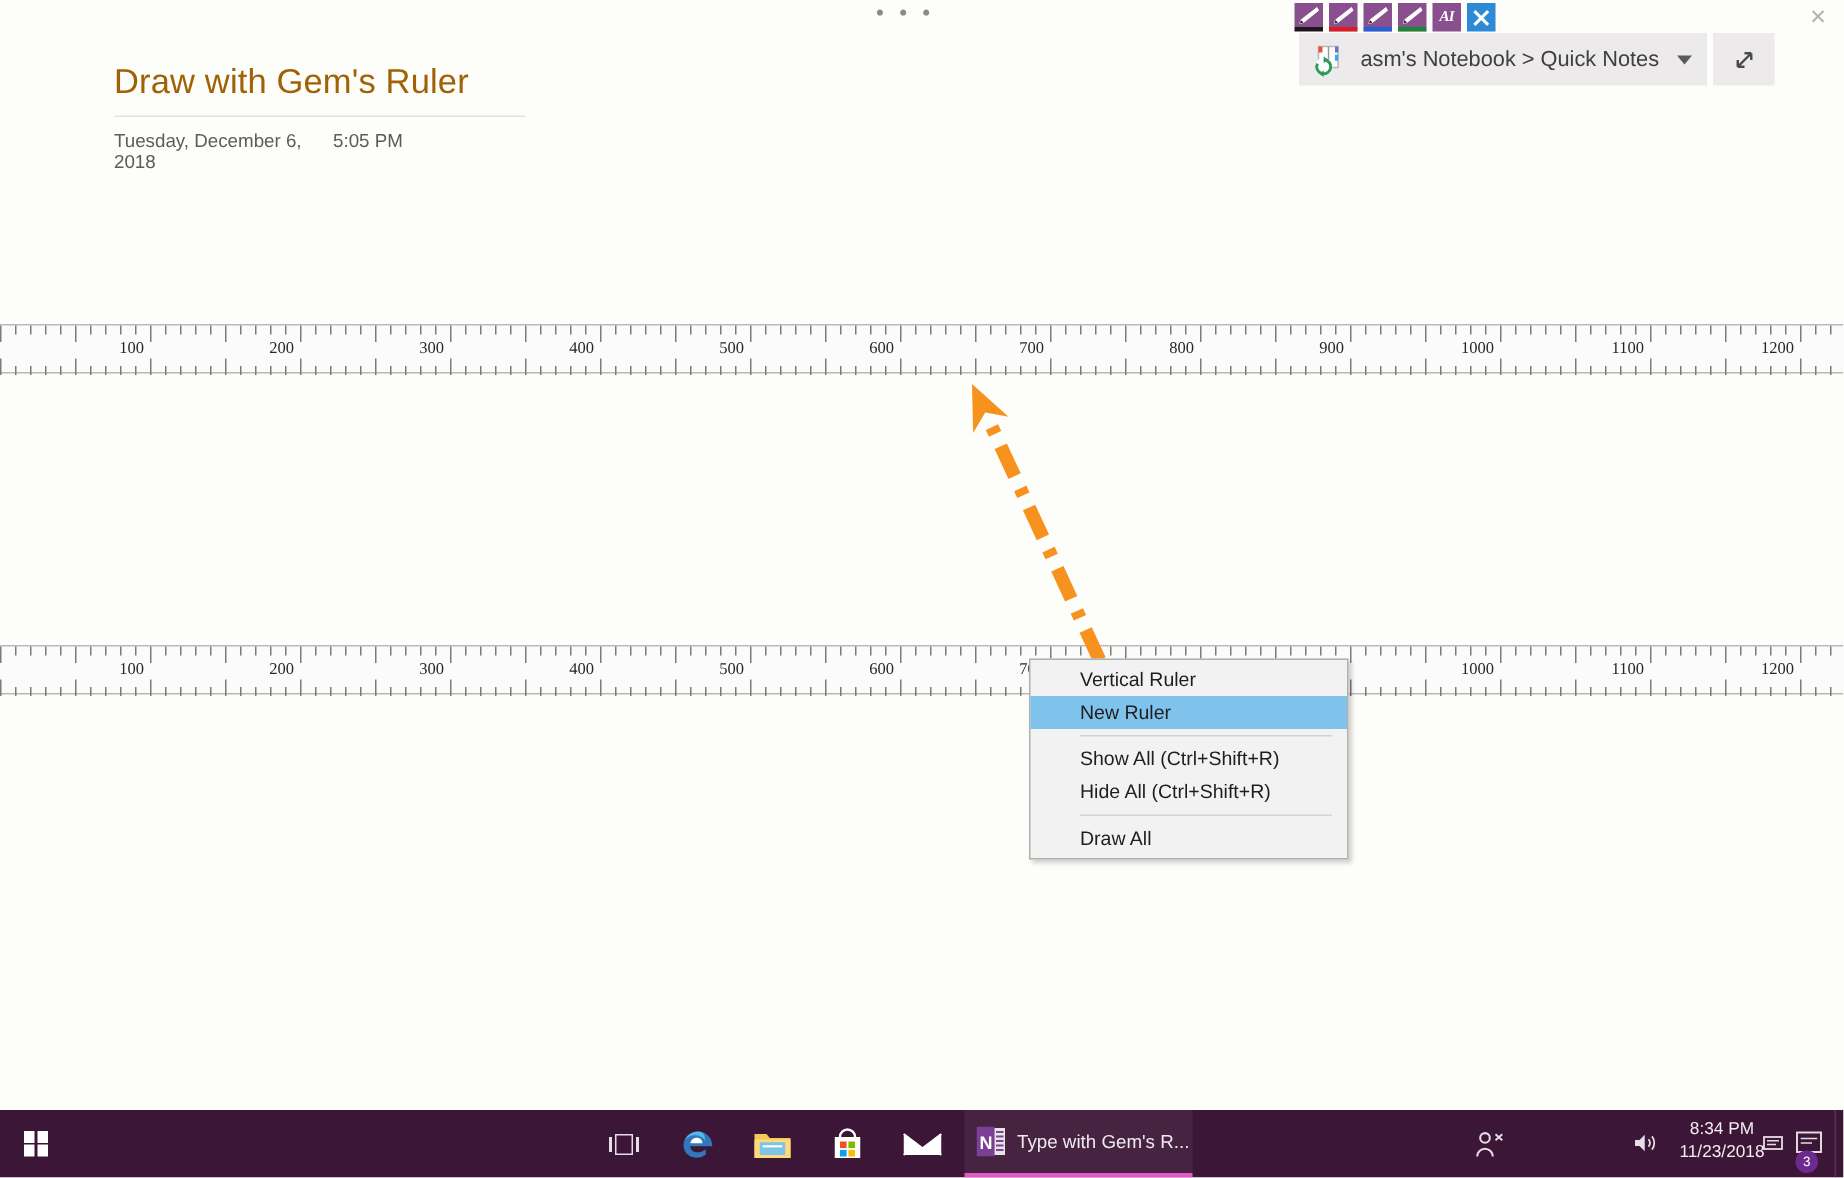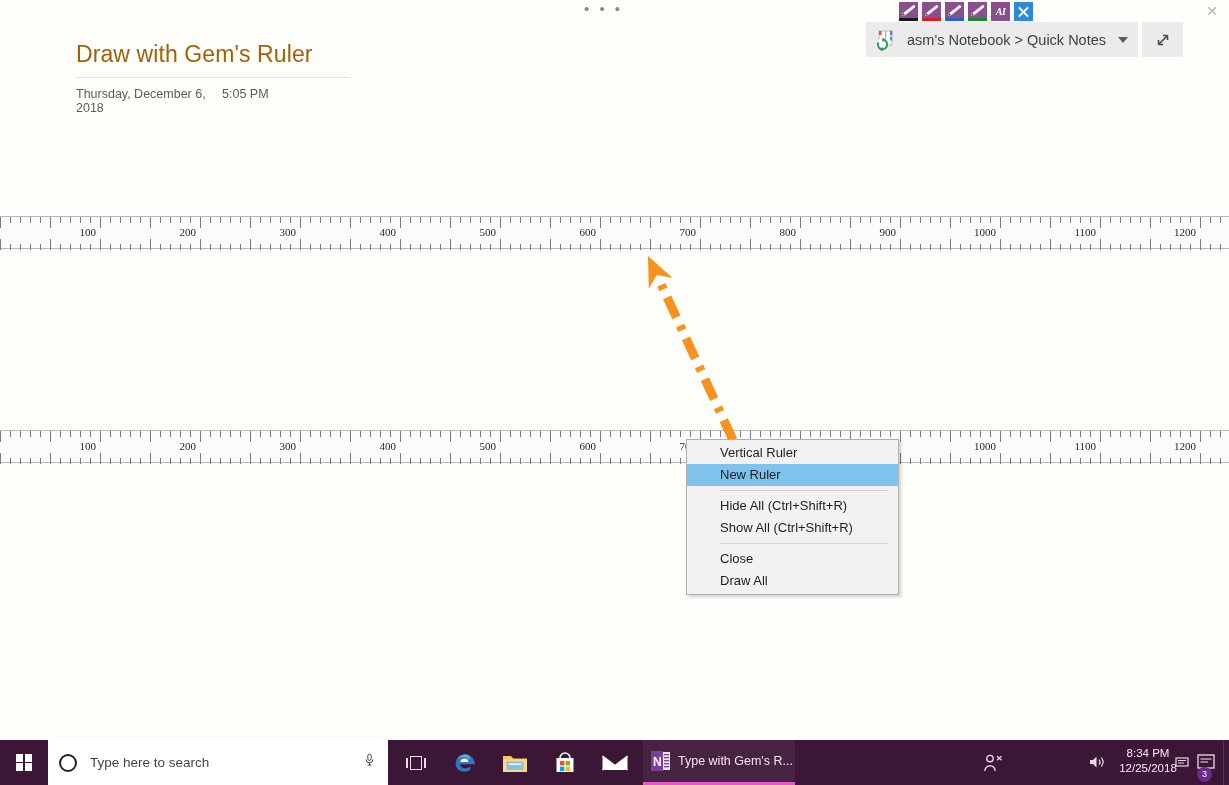--- a/index.html
+++ b/index.html
@@ -34,21 +34,21 @@
     width: 274px; height: 1px; background: #e3e3e3; margin-top: 7px;
   }
   .meta-row {
     display: flex; margin-top: 9px; font-size: 12.5px; color: #5c5c5c;
   }
   .meta-date { width: 146px; }
   .meta-time { }
 
   
   .pen-strip {
-    position: absolute; left: 899px; top: 2px;
+    position: absolute; left: 863px; top: 2px;
     display: flex; gap: 4px; align-items: center; font-style: italic;
   }
   .pen-btn {
     width: 19px; height: 19px; background: #8a4f8f;
     position: relative; cursor: pointer; overflow: hidden;
   }
   .pen-btn .nib {
     position: absolute; left: 2px; top: 2px;
     width: 15px; height: 13px;
   }
@@ -235,21 +235,21 @@
 <div id="root">
 
   <div class="canvas"></div>
 
   <div class="ellipsis">• • •</div>
 
   <div class="title-block">
     <div class="page-title">Draw with Gem's Ruler</div>
     <div class="title-rule"></div>
     <div class="meta-row">
-      <div class="meta-date">Thursday, December 6, 2018</div>
+      <div class="meta-date">Tuesday, December 6, 2018</div>
       <div class="meta-time">5:05 PM</div>
     </div>
   </div>
 
   <div class="pen-strip">
     <div class="pen-btn">
       <svg class="nib" viewBox="0 0 15 13">
         <polygon points="13,1 14,3 4,11 1.5,11.8 2.3,9.3" fill="#ffffff" stroke="#ffffff" stroke-width="0.6"></polygon>
         <polygon points="1.5,11.8 2.3,9.3 4,11" fill="#2b2b2b"></polygon>
       </svg>
@@ -835,48 +835,37 @@
 
   <svg class="annot" viewBox="0 0 1229 740">
     <line id="annot-line" x1="733" y1="440" x2="658.0649046295491" y2="277.7875582569062" stroke="#f7921e" stroke-width="9" stroke-linecap="butt" stroke-dasharray="22 9 5 9"></line>
     <polygon id="annot-head" points="648,256 672.3827248427606,277.782624480127 656.8067915508555,275.064113474793 648.7795367311121,288.68627116213855" fill="#f7921e"></polygon>
   </svg>
 
   <div class="ctxmenu">
       <div class="ctx-item">Vertical Ruler</div>
       <div class="ctx-item active">New Ruler</div>
       <div class="ctx-sep"></div>
+      <div class="ctx-item">Show All (Ctrl+Shift+R)</div>
       <div class="ctx-item">Hide All (Ctrl+Shift+R)</div>
-      <div class="ctx-item">Show All (Ctrl+Shift+R)</div>
       <div class="ctx-sep"></div>
-      <div class="ctx-item">Close</div>
       <div class="ctx-item">Draw All</div>
     </div>
 
   <div class="taskbar">
 
     <div class="start-btn">
       <div class="win-logo">
         <span></span>
           <span></span>
           <span></span>
           <span></span>
       </div>
     </div>
 
-    <div class="search-box">
-      <div class="cortana-ring"></div>
-      <div class="search-ph">Type here to search</div>
-      <svg class="mic-icon" width="11" height="16" viewBox="0 0 11 16">
-        <rect x="3.4" y="1" width="4.2" height="7.5" rx="2.1" fill="none" stroke="#333" stroke-width="1.1"></rect>
-        <path d="M1.4 7.4 a4.1 4.1 0 0 0 8.2 0" fill="none" stroke="#333" stroke-width="1.1"></path>
-        <line x1="5.5" y1="11.5" x2="5.5" y2="14" stroke="#333" stroke-width="1.1"></line>
-        <line x1="3.2" y1="14.3" x2="7.8" y2="14.3" stroke="#333" stroke-width="1.1"></line>
-      </svg>
-    </div>
 
     <div class="taskview-btn">
       <div class="tv-glyph">
         <div class="l"></div>
           <div class="c"></div>
           <div class="r"></div>
       </div>
     </div>
 
     <div class="tb-app" style="left:444px;width:42px">
@@ -944,21 +933,21 @@
       <path d="M10 4.5 a4 4 0 0 1 0 5 M12.3 2.6 a7 7 0 0 1 0 8.8" fill="none" stroke="#e7dde5" stroke-width="1.2"></path>
     </svg>
     <svg class="tray-net" width="16" height="14" viewBox="0 0 16 14">
       <rect x="1" y="3" width="12" height="8" fill="none" stroke="#e7dde5" stroke-width="1.2"></rect>
       <line x1="3" y1="5.5" x2="11" y2="5.5" stroke="#e7dde5" stroke-width="1"></line>
       <line x1="3" y1="8" x2="9" y2="8" stroke="#e7dde5" stroke-width="1"></line>
     </svg>
 
     <div class="clock">
       <div>8:34 PM</div>
-      <div>12/25/2018</div>
+      <div>11/23/2018</div>
     </div>
 
     <svg class="action-center" viewBox="0 0 20 18">
       <rect x="2" y="2" width="16" height="13" fill="none" stroke="#e7dde5" stroke-width="1.3"></rect>
       <line x1="4.5" y1="6" x2="15.5" y2="6" stroke="#e7dde5" stroke-width="1.1"></line>
       <line x1="4.5" y1="9" x2="12" y2="9" stroke="#e7dde5" stroke-width="1.1"></line>
     </svg>
     <div class="ac-badge">3</div>
 
     <div class="show-desktop"></div>

